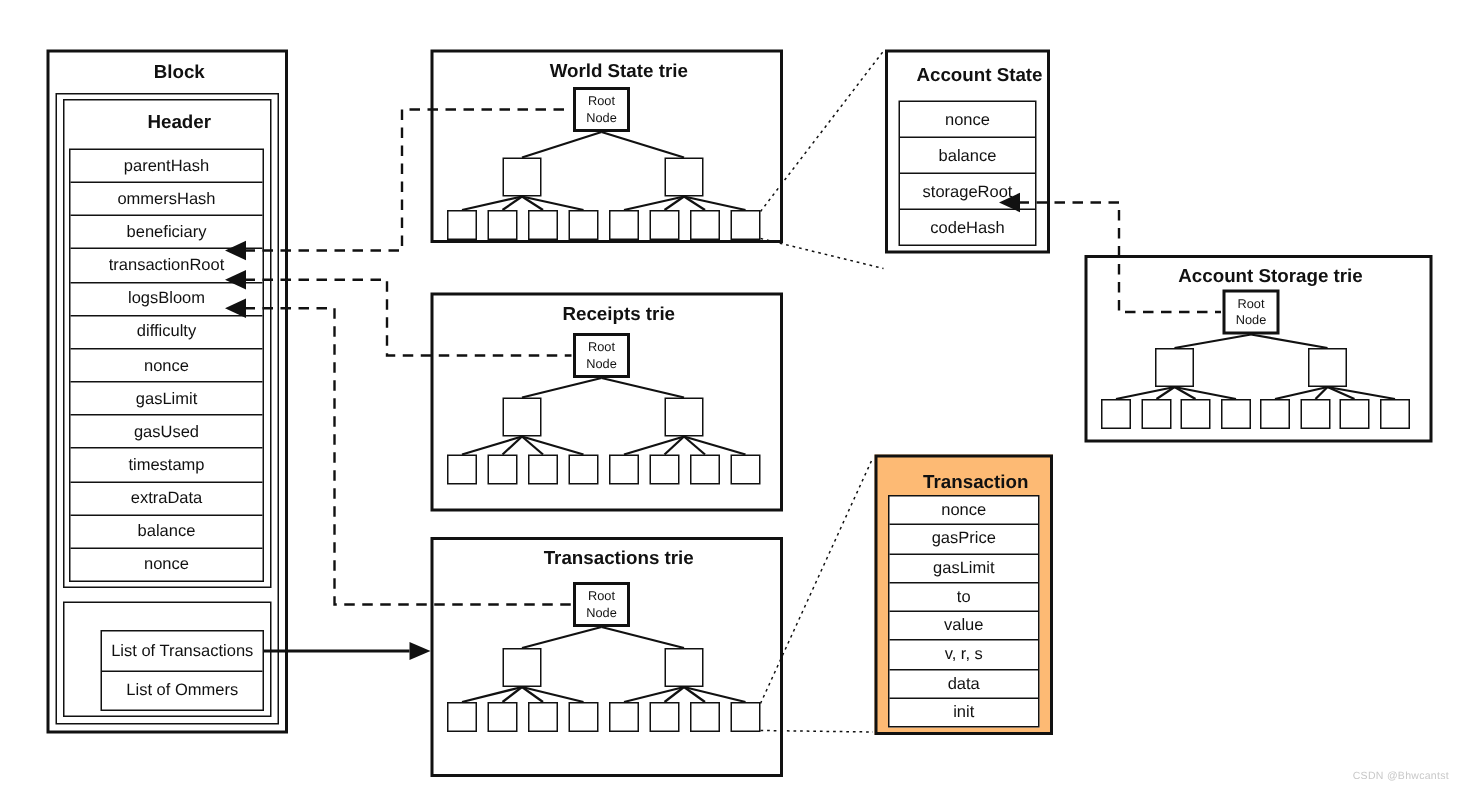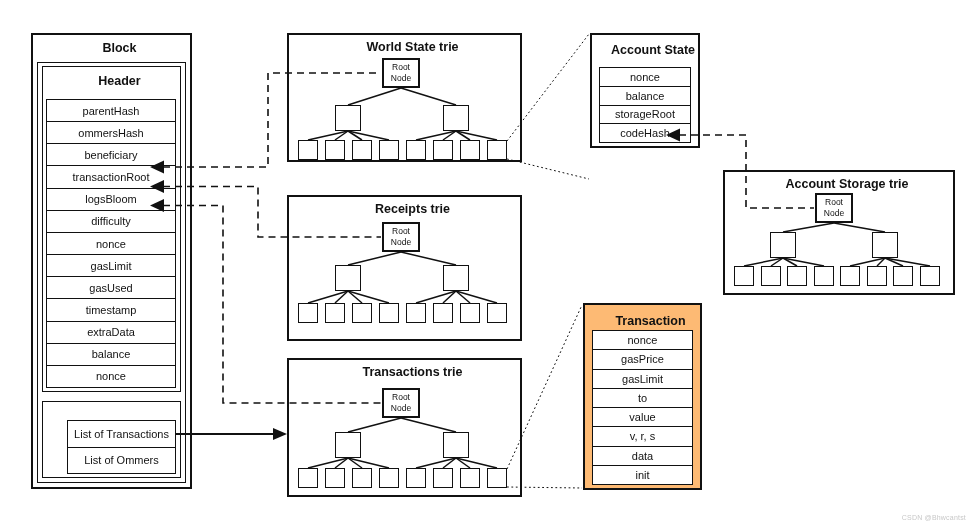--- a/index.html
+++ b/index.html
@@ -24,31 +24,31 @@
   .rows{position:absolute;border:1.5px solid #111;display:flex;flex-direction:column;box-sizing:border-box;background:#fff;}
   .rows>div{flex:1;display:flex;align-items:center;justify-content:center;
             border-bottom:1.5px solid #111;font-size:11px;white-space:nowrap;}
   .rows>div:last-child{border-bottom:none;}
   #headerRows{left:3px;right:4px;top:32px;bottom:3px;}
   #bodyRows{left:24px;right:4px;top:18px;bottom:3px;}
   
   .trie{position:absolute;border:2px solid #111;background:#fff;box-sizing:border-box;}
   #wst{left:287px;top:33px;width:235px;height:129px;}
   #rct{left:287px;top:195px;width:235px;height:146px;}
-  #txt{left:287px;top:358px;width:235px;height:139px;}
+  #txt{left:287px;top:358px;width:235px;height:160px;}
   #ast{left:723px;top:170px;width:232px;height:125px;}
   .trie .title{top:5px;}
   .rootnode{position:absolute;width:38px;height:30px;border:2px solid #111;background:#fff;
             display:flex;align-items:center;justify-content:center;text-align:center;
             font-size:8.5px;line-height:1.25;z-index:2;box-sizing:border-box;padding:1px;}
   .rn-wst{left:382px;top:58px;} .rn-rct{left:382px;top:222px;}
   .rn-txt{left:382px;top:388px;} .rn-ast{left:815px;top:193px;}
   .sq{position:absolute;background:#fff;border:1.5px solid #111;box-sizing:border-box;z-index:2;}
   
-  #accountState{left:590px;top:33px;width:110px;height:115px;border:2px solid #111;background:#fff;}
+  #accountState{left:590px;top:33px;width:110px;height:136px;border:2px solid #111;background:#fff;}
   #accountState .title{top:8px;}
   #asRows{left:7px;right:7px;top:32px;bottom:3px;}
   #transactionBox{left:583px;top:303px;width:119px;height:187px;border:2px solid #111;background:#fdba74;}
   #transactionBox .title{top:9px;}
   #txRows{left:7px;right:7px;top:25px;bottom:3px;}
   #blockTitle{top:6px;} #headerTitle{top:7px;} #bodyTitle{top:5px;margin-top:30px;}
   #watermark{position:absolute;right:6px;bottom:3px;font-size:7px;color:#c8c8c8;
              letter-spacing:0.2px;}
 </style>
 </head>

